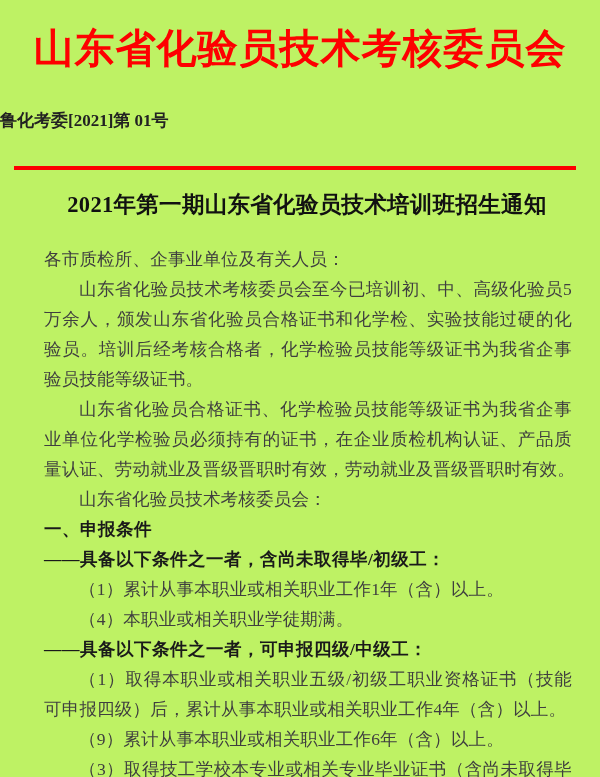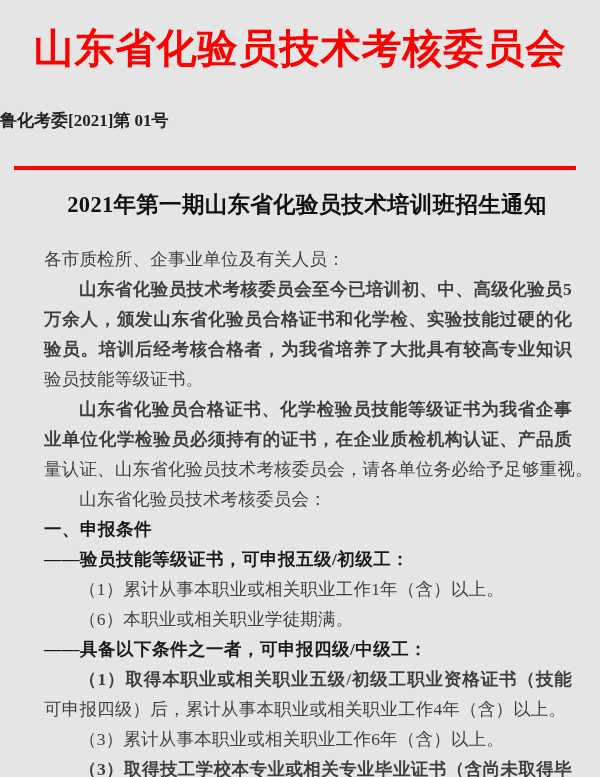--- a/index.html
+++ b/index.html
@@ -5,21 +5,21 @@
   :root {
     --red: #fe0000;
     --body-text: #3f3f3f;
     --heading-text: #1a1a1a;
   }
   html, body { margin: 0; padding: 0; background: #ffffff; }
   .page {
     position: relative;
     width: 600px;
     height: 777px;
-    background: #e5e5e5;
+    background: #bef264;
     overflow: hidden;
     font-family: "Liberation Serif", serif;
   }
   .org-title {
     position: absolute;
     top: 24px;
     left: 0;
     width: 100%;
     text-align: center;
     font-family: "Liberation Sans", sans-serif;
@@ -80,48 +80,47 @@
   .line.indent { text-indent: 35px; }
   .line.bold {
     font-weight: 700;
     color: var(--heading-text);
     letter-spacing: 0.5px;
   }
   .line.justify {
     white-space: normal;
     text-align: justify;
     text-align-last: justify;
-    font-weight: bold;
   }
 </style>
 </head>
 <body>
 
 <div class="page">
   <div class="org-title">山东省化验员技术考核委员会</div>
 
   <div class="doc-number">鲁化考委[2021]第 01号</div>
 
   <div class="red-rule"></div>
 
   <div class="doc-title">2021年第一期山东省化验员技术培训班招生通知</div>
 
   <div class="body-lines" id="body-lines">
       <div class="line">各市质检所、企事业单位及有关人员：</div>
       <div class="line indent justify">山东省化验员技术考核委员会至今已培训初、中、高级化验员5</div>
       <div class="line justify">万余人，颁发山东省化验员合格证书和化学检、实验技能过硬的化</div>
-      <div class="line justify">验员。培训后经考核合格者，为我省培养了大批具有较高专业知识</div>
+      <div class="line justify">验员。培训后经考核合格者，化学检验员技能等级证书为我省企事</div>
       <div class="line">验员技能等级证书。</div>
       <div class="line indent justify">山东省化验员合格证书、化学检验员技能等级证书为我省企事</div>
       <div class="line justify">业单位化学检验员必须持有的证书，在企业质检机构认证、产品质</div>
-      <div class="line">量认证、山东省化验员技术考核委员会，请各单位务必给予足够重视。</div>
+      <div class="line">量认证、劳动就业及晋级晋职时有效，劳动就业及晋级晋职时有效。</div>
       <div class="line indent">山东省化验员技术考核委员会：</div>
       <div class="line bold">一、申报条件</div>
-      <div class="line bold">——验员技能等级证书，可申报五级/初级工：</div>
+      <div class="line bold">——具备以下条件之一者，含尚未取得毕/初级工：</div>
       <div class="line indent">（1）累计从事本职业或相关职业工作1年（含）以上。</div>
-      <div class="line indent">（6）本职业或相关职业学徒期满。</div>
+      <div class="line indent">（4）本职业或相关职业学徒期满。</div>
       <div class="line bold">——具备以下条件之一者，可申报四级/中级工：</div>
       <div class="line indent justify">（1）取得本职业或相关职业五级/初级工职业资格证书（技能</div>
       <div class="line">可申报四级）后，累计从事本职业或相关职业工作4年（含）以上。</div>
-      <div class="line indent">（3）累计从事本职业或相关职业工作6年（含）以上。</div>
+      <div class="line indent">（9）累计从事本职业或相关职业工作6年（含）以上。</div>
       <div class="line indent justify">（3）取得技工学校本专业或相关专业毕业证书（含尚未取得毕</div>
     </div>
 </div>
 
 </body></html>

